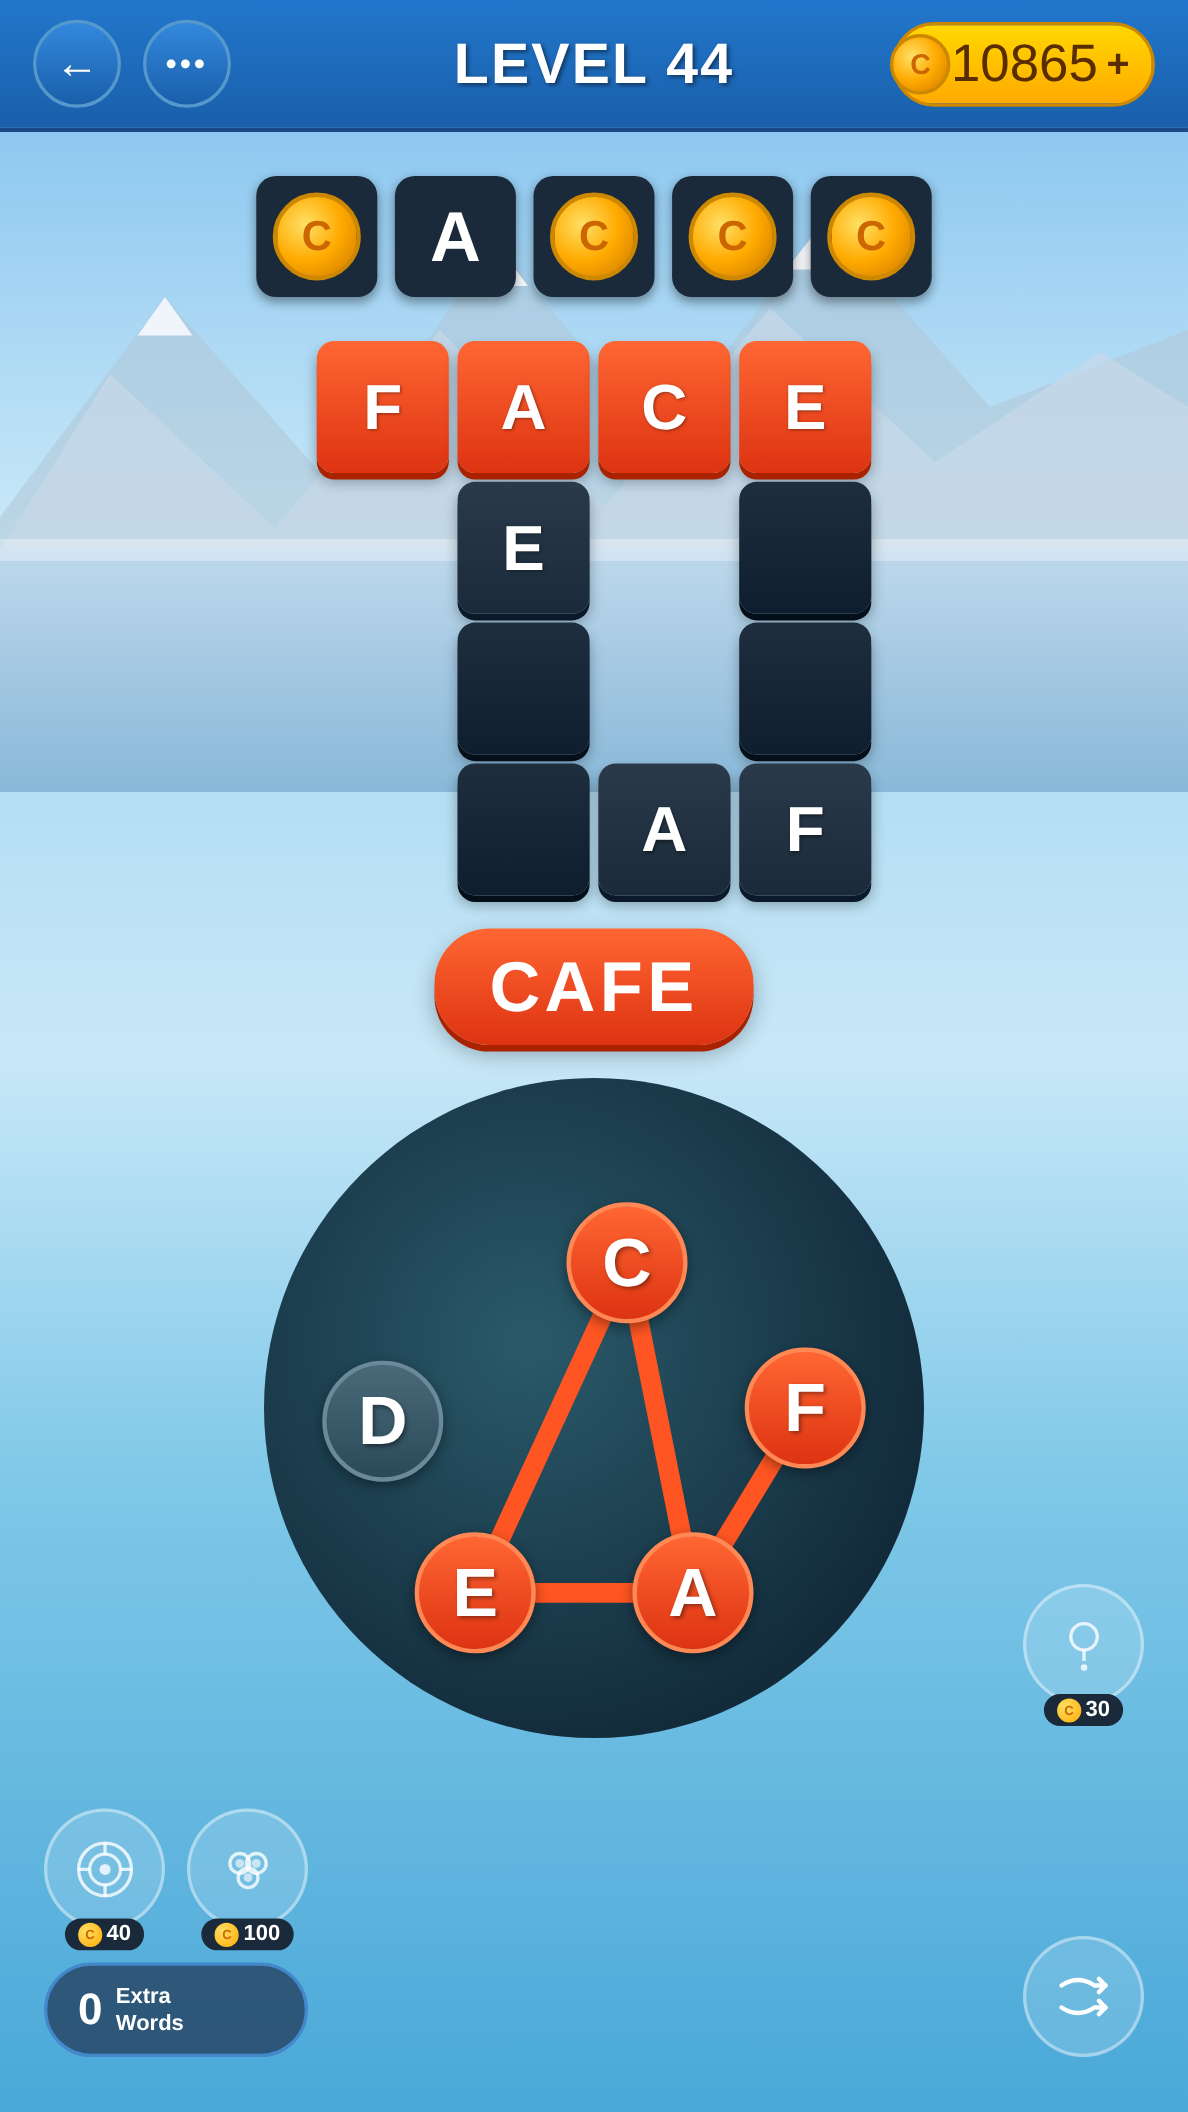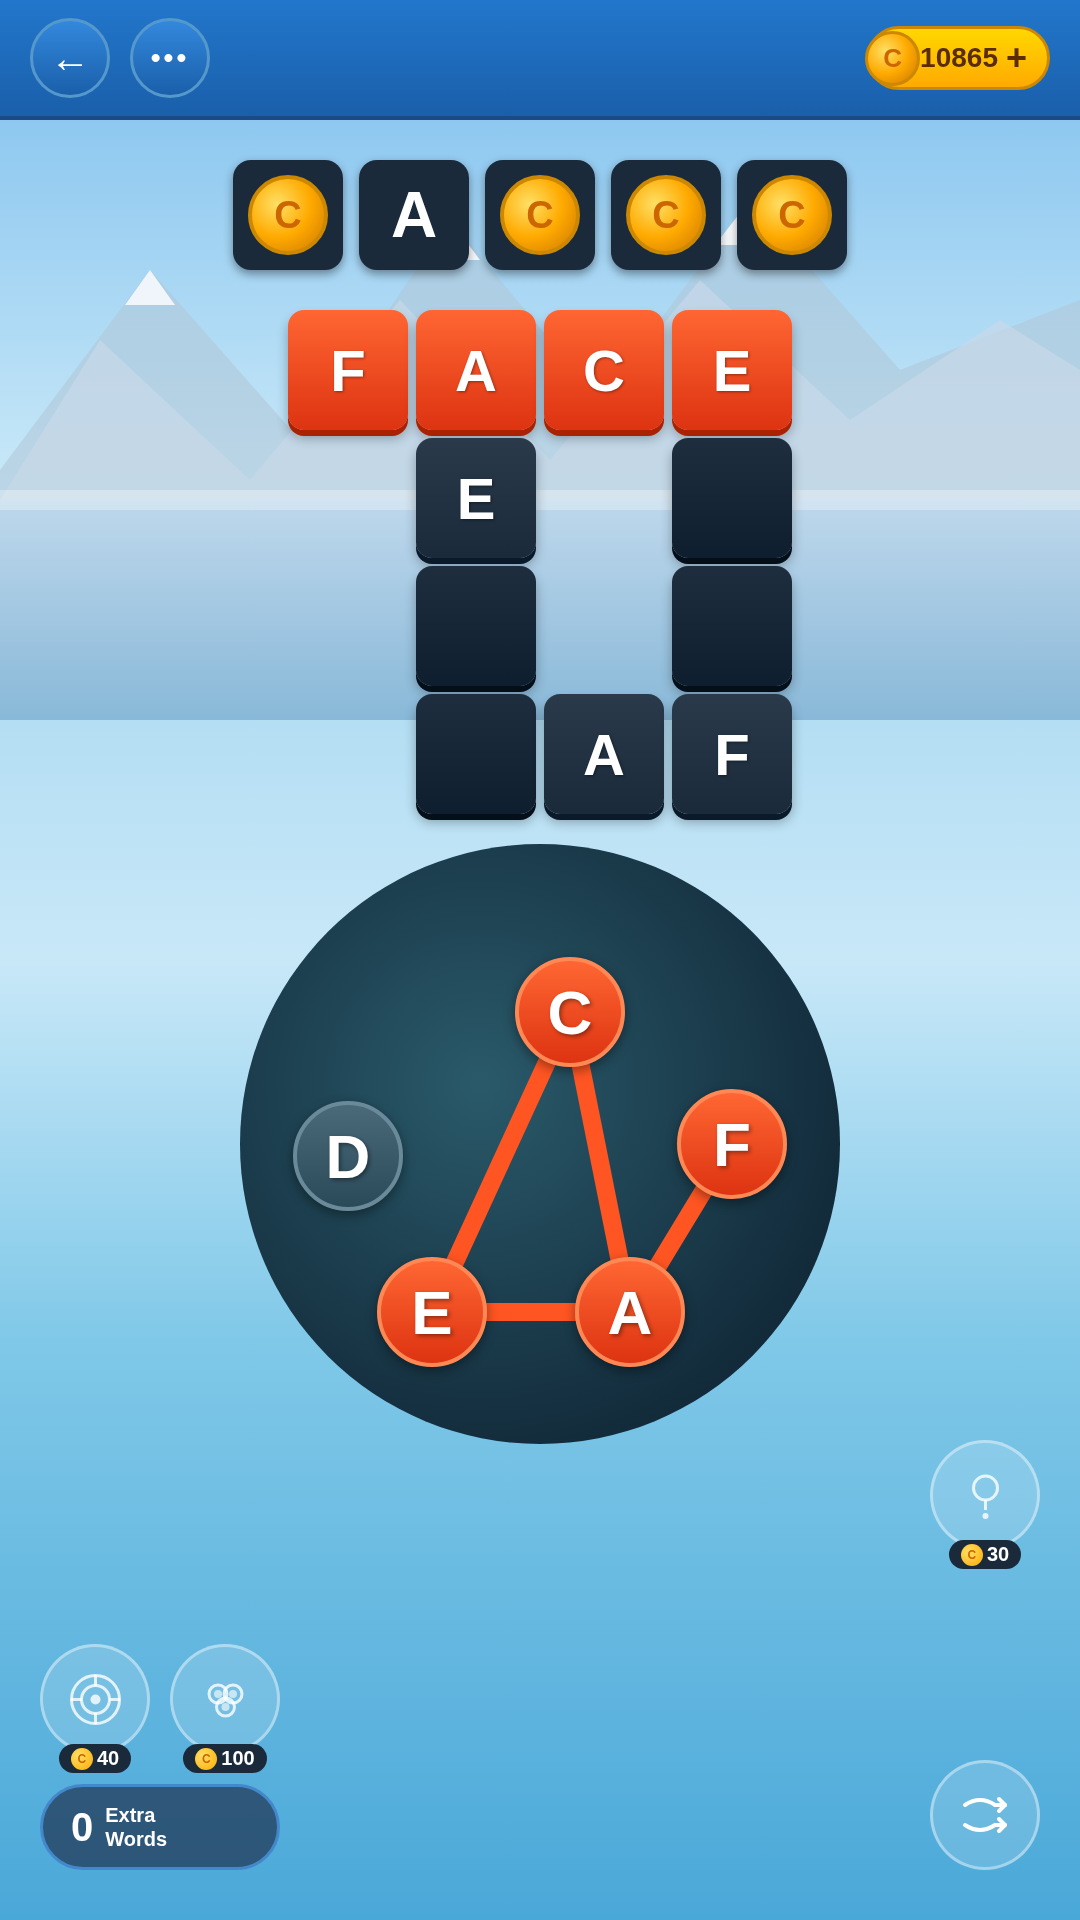--- a/index.html
+++ b/index.html
@@ -73,22 +73,22 @@
       border: 3px solid #cc8800;
       display: flex;
       align-items: center;
       justify-content: center;
       font-size: 26px;
       font-weight: 900;
       color: #cc6600;
     }
     .coin-display .coin-amount {
       color: #5a2d00;
-      font-size: 28px;
-      font-weight: 700;
+      font-size: 48px;
+      font-weight: 400;
     }
     .coin-display .coin-plus {
       color: #5a2d00;
       font-size: 36px;
       font-weight: 900;
     }
 
     
     #reward-row {
       display: flex;
@@ -354,20 +354,21 @@
 
   <div id="header">
     <div class="header-left">
       <div class="circle-btn">
         <span style="color:white;font-size:40px;font-weight:900;">←</span>
       </div>
       <div class="circle-btn">
         <span style="color:white;font-size:28px;font-weight:900;letter-spacing:3px;">•••</span>
       </div>
     </div>
+    <div class="header-title">LEVEL 44</div>
     <div class="coin-display">
       <div class="coin-icon">C</div>
       <span class="coin-amount">10865</span>
       <span class="coin-plus">+</span>
     </div>
   </div>
 
   <div id="reward-row">
 
     <div class="reward-tile" style="background:#1a2a3a;">
@@ -407,20 +408,23 @@
     <div class="cell cell-darker"></div>
     <div class="cell cell-empty"></div>
     <div class="cell cell-darker"></div>
 
     <div class="cell cell-empty"></div>
     <div class="cell cell-darker"></div>
     <div class="cell cell-dark">A</div>
     <div class="cell cell-dark">F</div>
   </div>
 
+  <div id="cafe-word">
+    <span class="cafe-text">CAFE</span>
+  </div>
 
   <div id="letter-circle-container">
     <div id="letter-circle">
 
       <svg id="connections-svg" viewBox="0 0 600 600" xmlns="http://www.w3.org/2000/svg">
 
         <line x1="330" y1="168" x2="390" y2="468" stroke="#ff5522" stroke-width="18" stroke-linecap="round"></line>
 
         <line x1="390" y1="468" x2="492" y2="300" stroke="#ff5522" stroke-width="18" stroke-linecap="round"></line>
 

